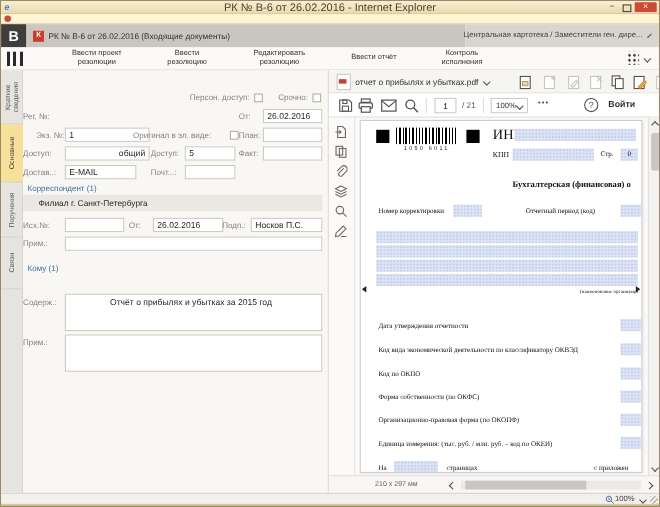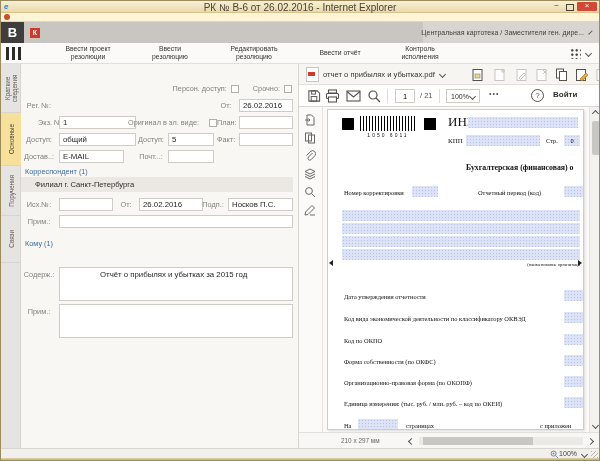--- a/index.html
+++ b/index.html
@@ -26,21 +26,21 @@
   .abtn{font-size:6.8px;line-height:8px;color:#35322e;text-align:center;margin-left:16px;cursor:default}
   .gridicon{width:12px;height:12px;margin-left:auto;background-image:radial-gradient(#3a3a3a 1px,transparent 1.35px);background-size:4.5px 4.5px;background-position:1px 1px}
   .chv{display:inline-block;width:4px;height:4px;border-right:1px solid #555;border-bottom:1px solid #555;transform:rotate(45deg)}
   
   .tabstrip{position:absolute;left:0;top:63px;width:20px;height:384px;background:#e6e4e1;border-right:1px solid #d8d5d0;box-sizing:border-box}
   .vtab{width:20px;display:flex;align-items:center;justify-content:center;font-size:6.3px;color:#5a5752;border-bottom:1px solid #d8d5d0;box-sizing:border-box}
   .vtab span{writing-mode:vertical-rl;transform:rotate(180deg);text-align:center;line-height:7px}
   .vtab.active{background:#f6e09a;color:#3c3a34}
   
   .formpanel{position:absolute;left:20px;top:63px;width:278px;height:384px;background:#f9f7f3;border-right:1px solid #d8d5d0;box-sizing:border-box}
-  .lbl{position:absolute;font-size:7.3px;color:#85827d;text-align:center;line-height:13px;white-space:nowrap}
+  .lbl{position:absolute;font-size:7.3px;color:#85827d;text-align:left;line-height:13px;white-space:nowrap}
   .inp{position:absolute;height:13px;font-size:7.8px;color:#1f1f1f;border:1px solid #cfccc6;background:#fff;padding:0 3px;box-sizing:border-box;font-family:"Liberation Sans",sans-serif}
   textarea.inp{resize:none;padding-top:2px;line-height:9px}
   .chk{appearance:none;-webkit-appearance:none;width:8px;height:8px;border:1px solid #b3b0aa;background:#fff;margin:0}
   .seclink{position:absolute;font-size:7.3px;color:#3a6ea5;white-space:nowrap}
   .gbar{position:absolute;left:0;width:272px;height:15px;background:#ebe8e3;font-size:7.6px;color:#2e2c28;line-height:15px;padding-left:14px;box-sizing:border-box}
   .ckrow{position:absolute;left:0;right:6px;top:20px;display:flex;justify-content:flex-end;align-items:center;gap:4px;font-size:7.3px;color:#85827d}
   
   .pdfpanel{position:absolute;left:298px;top:63px;width:302px;height:384px;background:#fbfaf8}
   .filebar{position:absolute;left:0;top:0;width:100%;height:21px;background:#f6f5f2;border-bottom:1px solid #e2dfda;box-sizing:border-box;display:flex;align-items:center}
   .fname{font-size:7.6px;color:#35322e;margin:0 5px 0 4px;white-space:nowrap}
@@ -83,20 +83,21 @@
   </div>
 
   <div class="notifbar">
     <span class="abs" style="left:3px;top:1px;width:6px;height:6px;background:#c94f2e;border-radius:50%"></span>
   </div>
 
   <div class="appheader">
     <div class="logo">В</div>
     <div class="docbar">
       <span class="badge">К</span>
+      <span class="doctitle">РК № В-6 от 26.02.2016 (Входящие документы)</span>
     </div>
     <div class="cabinet">
       <span>Центральная картотека / Заместители ген. дире...</span>
       <span class="chv"></span>
     </div>
   </div>
 
   <div class="toolbar">
     <div class="hamb"></div>
     <div class="abtn" style="width:74px;margin-left:30px">Ввести проект резолюции</div>
@@ -136,21 +137,21 @@
     <input class="inp" style="left: 218px; top: 35px; width: 54px;" value="26.02.2016">
 
     <div class="lbl" style="left:12px;top:52px;width:36px">Экз. №:</div>
     <input class="inp" style="left: 38px; top: 52px; width: 77px;" value="1">
     <div class="lbl" style="left:100px;top:52px;width:85px">Оригинал в эл. виде:</div>
     <input type="checkbox" class="chk abs" style="left: 188px; top: 55px;">
     <div class="lbl" style="left:196px;top:52px;width:18px">План:</div>
     <input class="inp" style="left: 218px; top: 52px; width: 54px;" value="">
 
     <div class="lbl" style="left:0;top:69px;width:36px">Доступ:</div>
-    <input class="inp" style="left: 38px; top: 69px; width: 77px;" value="общий">
+    <input class="inp" style="left: 38px; top: 69px; width: 77px; text-align: right;" value="общий">
     <div class="lbl" style="left:116px;top:69px;width:28px">Доступ:</div>
     <input class="inp" style="left: 147px; top: 69px; width: 46px;" value="5">
     <div class="lbl" style="left:196px;top:69px;width:18px">Факт:</div>
     <input class="inp" style="left: 218px; top: 69px; width: 54px;" value="">
 
     <div class="lbl" style="left:0;top:86px;width:36px">Достав..:</div>
     <input class="inp" style="left: 38px; top: 86px; width: 65px;" value="E-MAIL">
     <div class="lbl" style="left:116px;top:86px;width:28px">Почт...:</div>
     <input class="inp" style="left: 147px; top: 86px; width: 46px;" value="">
 

